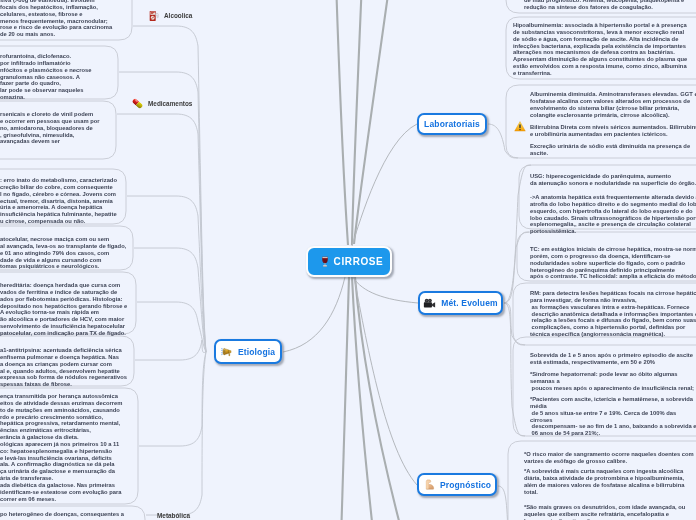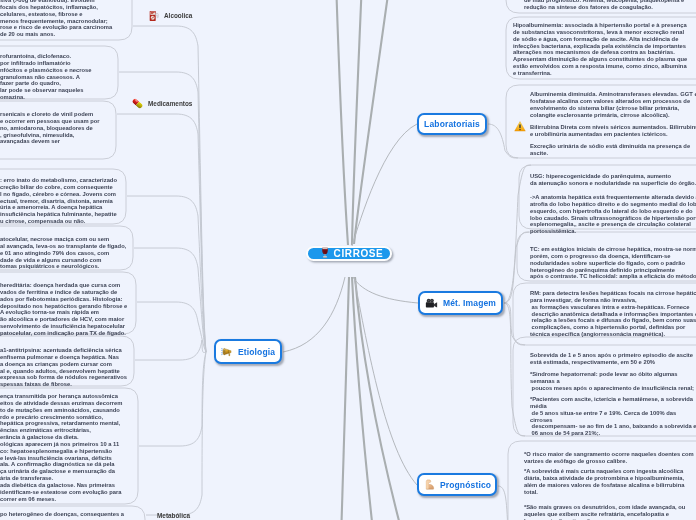--- a/index.html
+++ b/index.html
@@ -233,21 +233,21 @@
 <rect x="1.6" y="6.6" width="18.8" height="8.8" rx="4.4" fill="url(#plR)" clip-path="url(#plCL)"></rect>
 <rect x="1.6" y="6.6" width="18.8" height="8.8" rx="4.4" fill="url(#plY)" clip-path="url(#plCR)"></rect>
 <ellipse cx="6.4" cy="8.9" rx="3.0" ry="1.1" fill="#ffffff" opacity="0.40"></ellipse>
 </g>
       </svg>
       <span>Medicamentos</span>
 </div>
 <div class="subl" style="left:157px;top:510px;">
   <span>Metabólica</span>
 </div>
-<div class="root" style="left:306px;top:246px;width:86px;height:15px;align-items:flex-end;">
+<div class="root" style="left:306px;top:246px;width:86px;height:31px;">
   <svg viewBox="0 0 16 24" width="8" height="12">
 <path d="M2.6 1.6 L13.4 1.6 L13.4 8.0 C13.4 12.0 11.0 14.6 8.0 14.6 C5.0 14.6 2.6 12.0 2.6 8.0 Z" fill="#6b0d14"></path>
 <path d="M2.8 1.8 L13.2 1.8 L13.2 4.6 L2.8 4.6 Z" fill="#cfc2bd"></path>
 <path d="M2.8 4.6 L13.2 4.6 L13.2 6.4 L2.8 6.4 Z" fill="#8e1a22"></path>
 <path d="M3.9 7.4 C4.1 10.4 5.6 12.6 8.0 13.2" fill="none" stroke="#9e3440" stroke-width="1.0" opacity="0.5"></path>
 <rect x="7.0" y="14.2" width="2.0" height="4.6" fill="#b0b0b5"></rect>
 <ellipse cx="8.0" cy="19.6" rx="4.4" ry="1.5" fill="#d6d6da"></ellipse>
 <ellipse cx="8.0" cy="20.6" rx="4.4" ry="1.1" fill="#a3a3a8"></ellipse>
 </svg>
   <span class="lbl">CIRROSE</span>
@@ -285,21 +285,21 @@
 <div class="node" style="left:418px;top:291px;width:85px;height:24px;">
   <svg viewBox="0 0 18 14" width="13" height="11">
 <circle cx="5.1" cy="3.0" r="2.6" fill="#2f2f32"></circle>
         <circle cx="9.6" cy="3.0" r="2.6" fill="#2f2f32"></circle>
 <circle cx="5.1" cy="3.0" r="1.1" fill="#54555a"></circle>
         <circle cx="9.6" cy="3.0" r="1.1" fill="#54555a"></circle>
 <rect x="1.2" y="5.4" width="11.2" height="7.2" rx="1" fill="#1f1f22"></rect>
 <path d="M12.6 7.6 L16.8 5.4 L16.8 12.4 L12.6 10.3 Z" fill="#2f2f32"></path>
 <rect x="2.4" y="3.9" width="2.2" height="1.8" fill="#3a3a3d"></rect>
 </svg>
-      <span class="lbl">Mét. Imagem</span>
+      <span class="lbl">Mét. Evoluem</span>
 </div>
 <div class="node" style="left:417px;top:473px;width:80px;height:23px;justify-content:center;">
   <svg viewBox="0 0 20 20" width="12" height="12">
 <defs>
           <linearGradient id="bcA" x1="0" y1="0" x2="0.5" y2="1">
             <stop offset="0" stop-color="#fbe0c2"></stop>
             <stop offset="0.5" stop-color="#f0c295"></stop>
             <stop offset="1" stop-color="#d9a272"></stop>
           </linearGradient>
         </defs>

